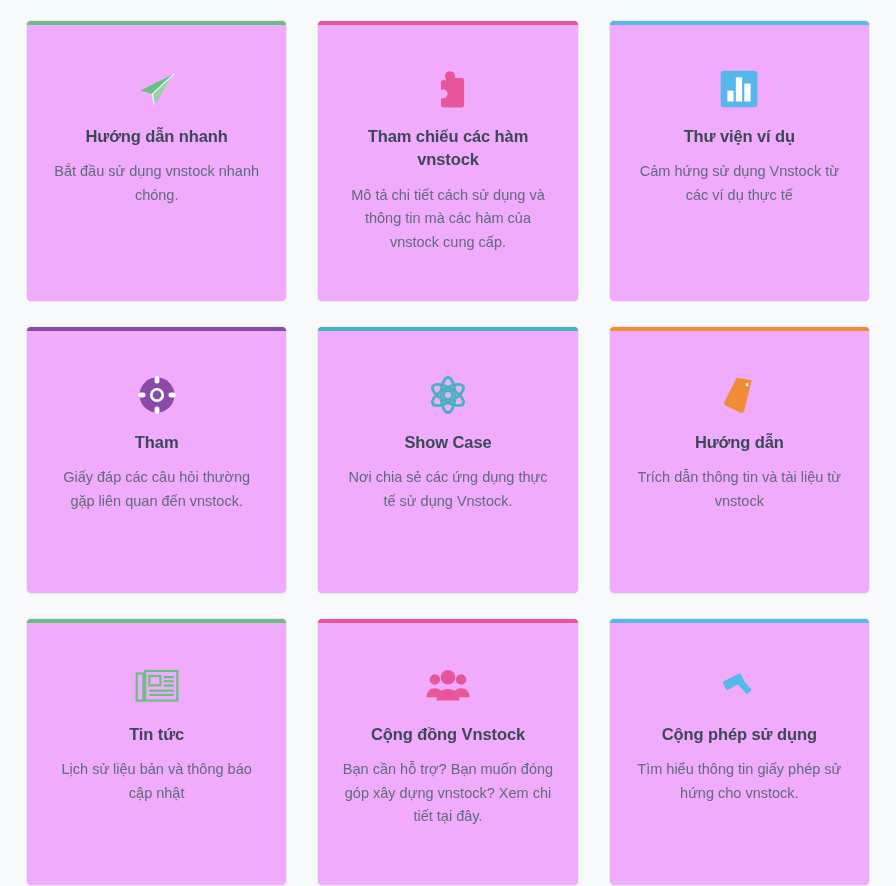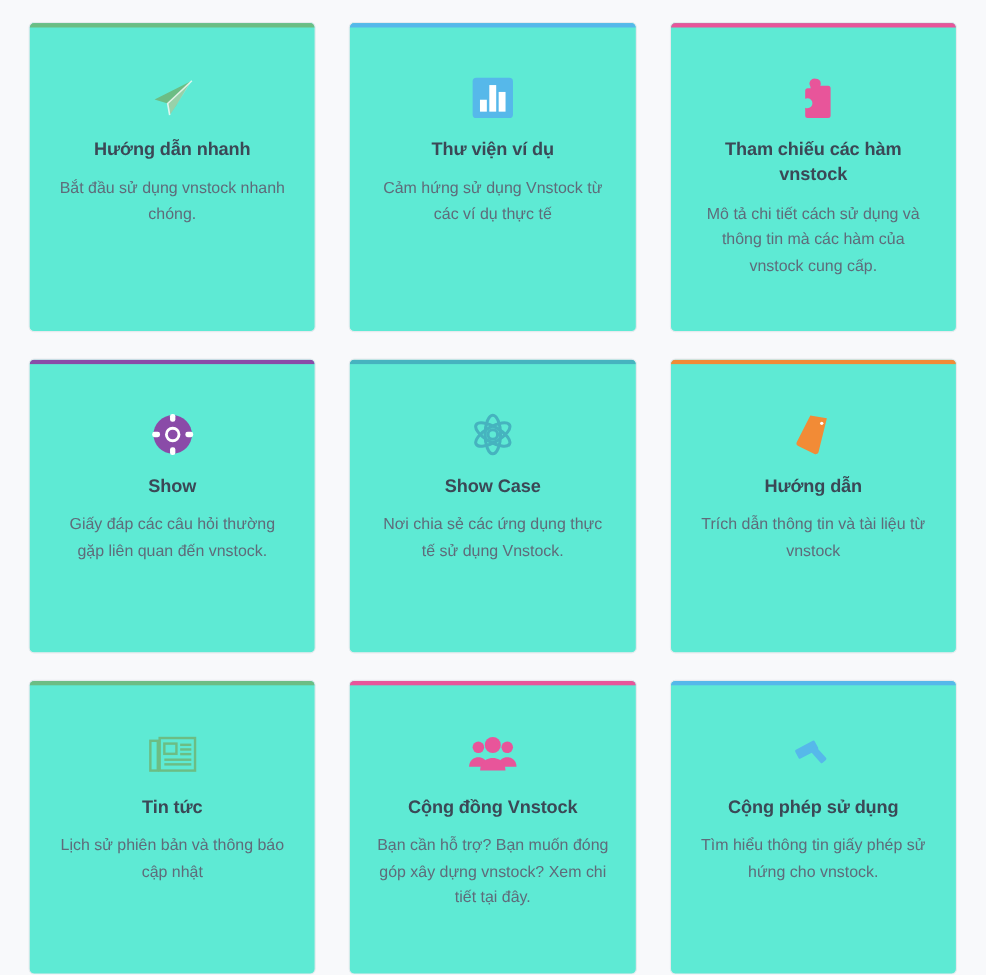--- a/index.html
+++ b/index.html
@@ -17,21 +17,21 @@
     padding: 20px 26px 26px 26px;
     display: grid;
     grid-template-columns: repeat(3, 1fr);
     grid-template-rows: 282px 268px 268px;
     column-gap: 30px;
     row-gap: 24px;
   }
 
   .card {
     position: relative;
-    background: #5eead4;
+    background: #f0abfc;
     border: 1px solid #e7eaee;
     border-radius: 5px;
     padding: 46px 22px 20px 22px;
     text-align: center;
     overflow: hidden;
     display: flex;
     flex-direction: column;
     align-items: center;
   }
 
@@ -80,59 +80,59 @@
         <svg width="44" height="44" viewBox="0 0 48 48">
           <path d="M43 7 L6 25.5 L19 29.5 L21 41 L27.5 31.5 L41 9 Z" fill="#6cbd84"></path>
           <path d="M43 7 L19 29.5 L21 41 L27.5 31.5 Z" fill="#ffffff" opacity="0.30"></path>
           <path d="M43 7 L19 29.5 L21 41" fill="none" stroke="#ffffff" stroke-width="1.6" opacity="0.75"></path>
         </svg>
       </div>
       <div class="card-title">Hướng dẫn nhanh</div>
       <div class="card-desc">Bắt đầu sử dụng vnstock nhanh chóng.</div>
     </div>
     <div class="card">
+      <div class="card-accent" style="background:#e8559a"></div>
+      <div class="card-icon">
+        <svg width="42" height="42" viewBox="0 0 48 48">
+          <path d="M27 4 a5.2 5.2 0 0 1 5.2 5.2 a5 5 0 0 1-0.5 2.2 h8.1 a2.6 2.6 0 0 1 2.6 2.6 v28.4 a2.6 2.6 0 0 1-2.6 2.6 H18.6 a2.6 2.6 0 0 1-2.6-2.6 v-8.2 a5 5 0 0 0 2.3 0.55 a5.2 5.2 0 0 0 0-10.4 a5 5 0 0 0-2.3 0.55 v-8.3 a2.6 2.6 0 0 1 2.6-2.6 h3.2 a5 5 0 0 1-0.5-2.2 A5.2 5.2 0 0 1 27 4 z" fill="#e8559a"></path>
+          <path d="M13.6 13.5 a4.6 4.6 0 0 1 4.6 4.6 a4.4 4.4 0 0 1-0.45 1.95 a4.4 4.4 0 0 1 1.55-0.3 a4.6 4.6 0 0 1 0 9.2 a4.4 4.4 0 0 1-1.55-0.3 a4.4 4.4 0 0 1 0.45 1.95 a4.6 4.6 0 0 1-9.2 0 a4.4 4.4 0 0 1 0.45-1.95 a4.4 4.4 0 0 1-1.55 0.3 a4.6 4.6 0 0 1 0-9.2 a4.4 4.4 0 0 1 1.55 0.3 a4.4 4.4 0 0 1-0.45-1.95 a4.6 4.6 0 0 1 4.6-4.6 z" fill="#e8559a" opacity="0"></path>
+        </svg>
+      </div>
+      <div class="card-title">Tham chiếu các hàm vnstock</div>
+      <div class="card-desc">Mô tả chi tiết cách sử dụng và thông tin mà các hàm của vnstock cung cấp.</div>
+    </div>
+    <div class="card">
       <div class="card-accent" style="background:#56b8ea"></div>
       <div class="card-icon">
         <svg width="40" height="40" viewBox="0 0 48 48">
           <rect x="2" y="2" width="44" height="44" rx="4" fill="#56b8ea"></rect>
           <rect x="10" y="26" width="7.5" height="13" fill="#ffffff"></rect>
           <rect x="20.2" y="10" width="7.5" height="29" fill="#ffffff"></rect>
           <rect x="30.4" y="17.5" width="7.5" height="21.5" fill="#ffffff"></rect>
         </svg>
       </div>
       <div class="card-title">Thư viện ví dụ</div>
       <div class="card-desc">Cảm hứng sử dụng Vnstock từ các ví dụ thực tế</div>
-    </div>
-    <div class="card">
-      <div class="card-accent" style="background:#e8559a"></div>
-      <div class="card-icon">
-        <svg width="42" height="42" viewBox="0 0 48 48">
-          <path d="M27 4 a5.2 5.2 0 0 1 5.2 5.2 a5 5 0 0 1-0.5 2.2 h8.1 a2.6 2.6 0 0 1 2.6 2.6 v28.4 a2.6 2.6 0 0 1-2.6 2.6 H18.6 a2.6 2.6 0 0 1-2.6-2.6 v-8.2 a5 5 0 0 0 2.3 0.55 a5.2 5.2 0 0 0 0-10.4 a5 5 0 0 0-2.3 0.55 v-8.3 a2.6 2.6 0 0 1 2.6-2.6 h3.2 a5 5 0 0 1-0.5-2.2 A5.2 5.2 0 0 1 27 4 z" fill="#e8559a"></path>
-          <path d="M13.6 13.5 a4.6 4.6 0 0 1 4.6 4.6 a4.4 4.4 0 0 1-0.45 1.95 a4.4 4.4 0 0 1 1.55-0.3 a4.6 4.6 0 0 1 0 9.2 a4.4 4.4 0 0 1-1.55-0.3 a4.4 4.4 0 0 1 0.45 1.95 a4.6 4.6 0 0 1-9.2 0 a4.4 4.4 0 0 1 0.45-1.95 a4.4 4.4 0 0 1-1.55 0.3 a4.6 4.6 0 0 1 0-9.2 a4.4 4.4 0 0 1 1.55 0.3 a4.4 4.4 0 0 1-0.45-1.95 a4.6 4.6 0 0 1 4.6-4.6 z" fill="#e8559a" opacity="0"></path>
-        </svg>
-      </div>
-      <div class="card-title">Tham chiếu các hàm vnstock</div>
-      <div class="card-desc">Mô tả chi tiết cách sử dụng và thông tin mà các hàm của vnstock cung cấp.</div>
     </div>
     <div class="card">
       <div class="card-accent" style="background:#8a4ba8"></div>
       <div class="card-icon">
         <svg width="40" height="40" viewBox="0 0 48 48">
           <circle cx="24" cy="24" r="21" fill="#8a4ba8"></circle>
           <circle cx="24" cy="24" r="8.4" fill="#ffffff"></circle>
           <circle cx="24" cy="24" r="5.3" fill="#8a4ba8"></circle>
           <g fill="#ffffff">
             <rect x="21.1" y="1.6" width="5.8" height="8.6" rx="2.6"></rect>
             <rect x="21.1" y="37.8" width="5.8" height="8.6" rx="2.6"></rect>
             <rect x="1.6" y="21.1" width="8.6" height="5.8" rx="2.6"></rect>
             <rect x="37.8" y="21.1" width="8.6" height="5.8" rx="2.6"></rect>
           </g>
         </svg>
       </div>
-      <div class="card-title">Show</div>
+      <div class="card-title">Tham</div>
       <div class="card-desc">Giấy đáp các câu hỏi thường gặp liên quan đến vnstock.</div>
     </div>
     <div class="card">
       <div class="card-accent" style="background:#46b3bf"></div>
       <div class="card-icon">
         <svg width="42" height="42" viewBox="0 0 48 48">
           <g fill="none" stroke="#46b3bf" stroke-width="3.2">
             <ellipse cx="24" cy="24" rx="8" ry="20"></ellipse>
             <ellipse cx="24" cy="24" rx="8" ry="20" transform="rotate(60 24 24)"></ellipse>
             <ellipse cx="24" cy="24" rx="8" ry="20" transform="rotate(120 24 24)"></ellipse>
@@ -166,21 +166,21 @@
           <g fill="#6cbd84">
             <rect x="34" y="9" width="12" height="2.6"></rect>
             <rect x="34" y="14" width="12" height="2.6"></rect>
             <rect x="34" y="19" width="12" height="2.6"></rect>
             <rect x="17" y="25" width="29" height="2.6"></rect>
             <rect x="17" y="30" width="29" height="2.6"></rect>
           </g>
         </svg>
       </div>
       <div class="card-title">Tin tức</div>
-      <div class="card-desc">Lịch sử phiên bản và thông báo cập nhật</div>
+      <div class="card-desc">Lịch sử liệu bản và thông báo cập nhật</div>
     </div>
     <div class="card">
       <div class="card-accent" style="background:#e8559a"></div>
       <div class="card-icon">
         <svg width="44" height="40" viewBox="0 0 52 44">
           <g fill="#e8559a">
             <circle cx="10.5" cy="13" r="6.2"></circle>
             <path d="M0.5 34 c0-6.4 4.6-10.4 10-10.4 s10 4 10 10.4 z"></path>
             <circle cx="41.5" cy="13" r="6.2"></circle>
             <path d="M31.5 34 c0-6.4 4.6-10.4 10-10.4 s10 4 10 10.4 z"></path>

